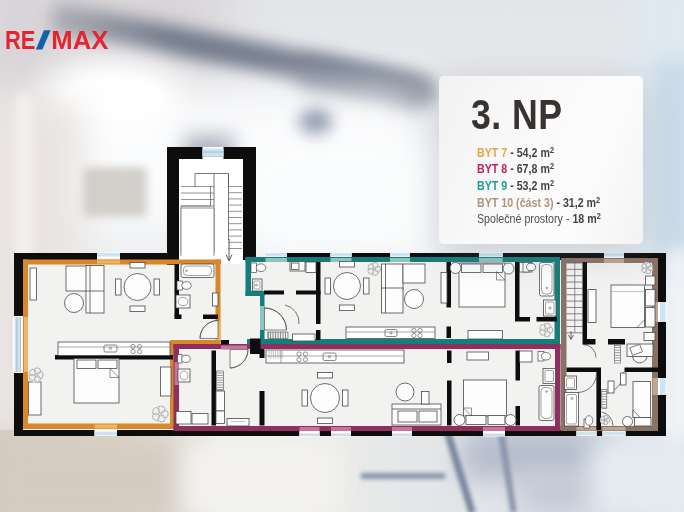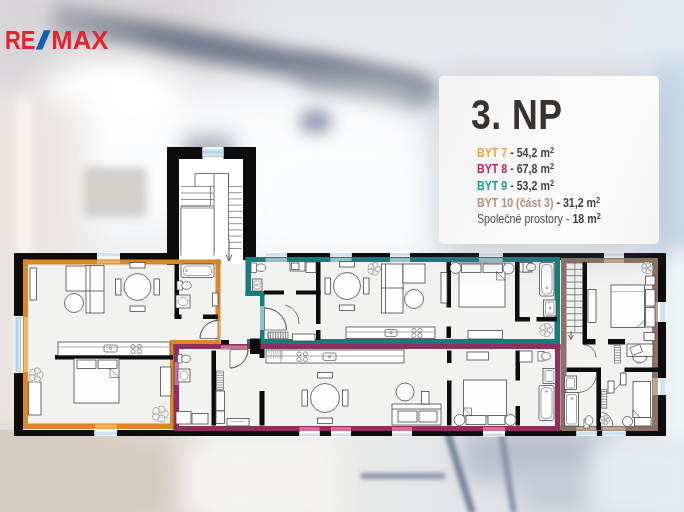--- a/index.html
+++ b/index.html
@@ -25,21 +25,21 @@
 #bg-bot{left:0;top:430px;width:684px;height:82px;background:linear-gradient(90deg,#d6ccc2 0%,#dcd4ca 15%,#f0efec 32%,#ebebe9 48%,#e4e6e8 62%,#dfe3e9 78%,#e2e7ec 100%)}
 #bg-botbeige{left:-20px;top:436px;width:220px;height:90px;background:#d5cbc0;filter:blur(16px)}
 #bg-botwhite{left:180px;top:440px;width:160px;height:80px;background:#f3f2f0;filter:blur(14px)}
 #bg-chair{left:462px;top:430px;width:148px;height:50px;background:#b2bac9;filter:blur(13px);opacity:.9}
 #bg-chair2{position:absolute;left:520px;top:470px;width:120px;height:45px;background:#c3cad6;filter:blur(14px)}
 #bg-leg1{left:444px;top:432px;width:6.5px;height:85px;background:#76839c;transform:rotate(-17deg);transform-origin:50% 0;filter:blur(2px)}
 #bg-leg2{left:498px;top:432px;width:6px;height:82px;background:#8691a8;transform:rotate(-9deg);transform-origin:50% 0;filter:blur(2px)}
 #bg-legbar{left:361px;top:473px;width:84px;height:6px;background:#8893aa;filter:blur(2px)}
 #bg-botright{left:590px;top:440px;width:110px;height:80px;background:#e4ebf0;filter:blur(12px)}
 
-#card{left:439px;top:76px;width:220px;height:168px;border-radius:5px;background:linear-gradient(112deg,#f4f3f3 0%,#fbfbfb 45%,#fdfdfd 70%,#f5f4f4 100%);box-shadow:0 8px 40px rgba(110,120,140,0.30);opacity:0.97}
+#card{left:439px;top:76px;width:204px;height:168px;border-radius:5px;background:linear-gradient(112deg,#f4f3f3 0%,#fbfbfb 45%,#fdfdfd 70%,#f5f4f4 100%);box-shadow:0 8px 40px rgba(110,120,140,0.30);opacity:0.97}
 #card h1{position:absolute;left:32px;top:18px;margin:0;font-size:42px;letter-spacing:0.5px;color:#332d2b;font-weight:bold;line-height:1;transform:scaleX(0.85);transform-origin:0 0;white-space:nowrap}
 .ln{position:absolute;left:38px;white-space:nowrap;font-size:13px;font-weight:bold;color:#3f3c3b;line-height:1;transform:scaleX(0.82);transform-origin:0 0}
 .ln .sup{font-size:9px;vertical-align:4px;}
 .c7{color:#e8a33c}.c8{color:#c0195b}.c9{color:#129b93}.c10{color:#b18f7b}
 .gr{color:#4c4a49;font-weight:normal}
 
 #logo{left:0px;top:26px;width:120px;height:28px}
 </style>
 </head>
 <body>

